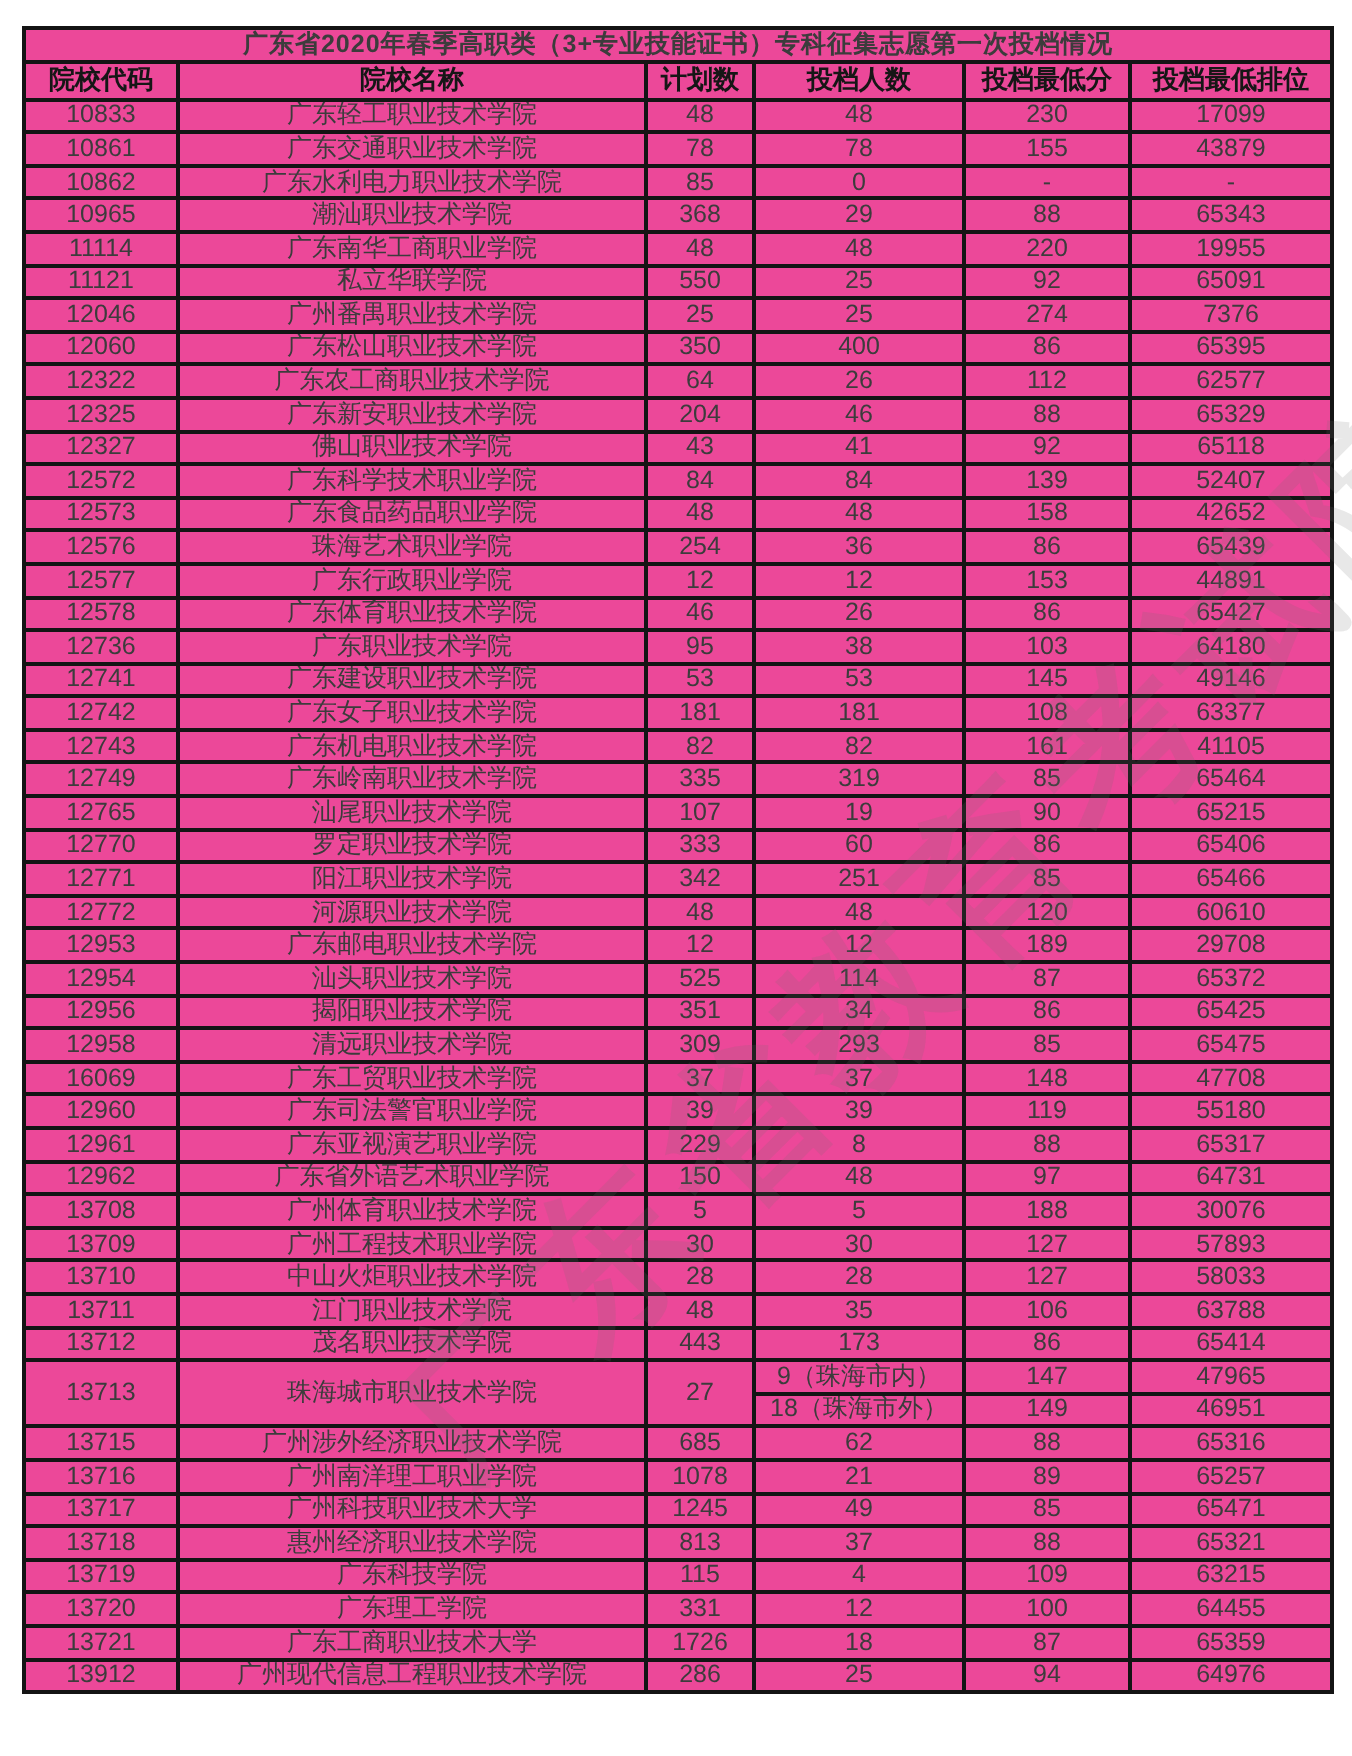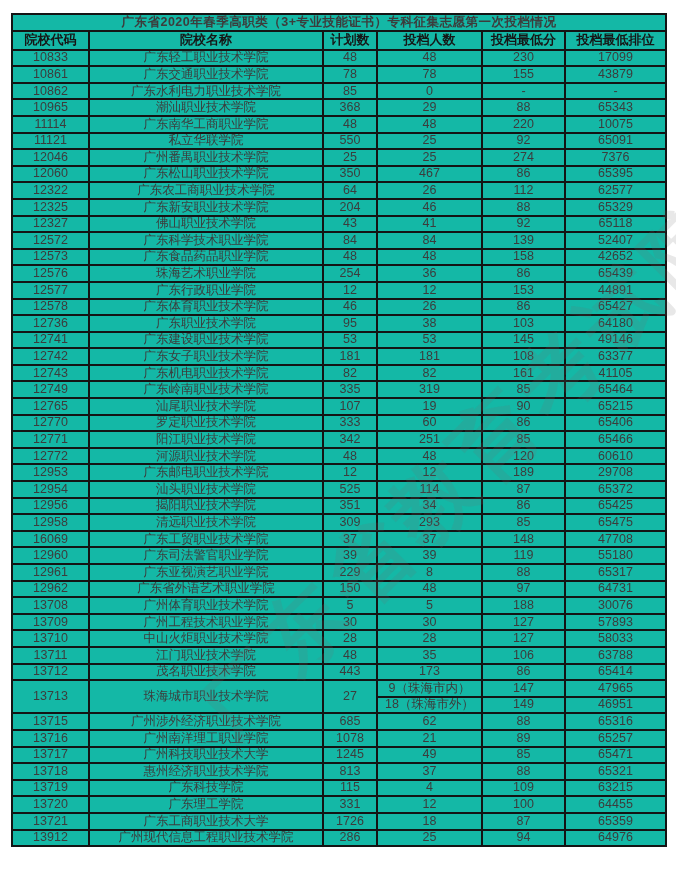--- a/index.html
+++ b/index.html
@@ -19,21 +19,21 @@
     inset: 0;
     background: #ffffff;
   }
   table.tbl {
     position: absolute;
     left: 11px;
     top: 13px;
     width: 654px;
     border-collapse: collapse;
     table-layout: fixed;
-    background: #14b8a6;
+    background: #ec4899;
   }
   table.tbl td, table.tbl th {
     border: 2px solid #141414;
     padding: 0;
     text-align: center;
     vertical-align: middle;
     color: #3c3c3c;
     font-size: 12.5px;
     line-height: 1.05;
     height: 14.6px;
@@ -133,21 +133,21 @@
           <td>29</td>
           <td>88</td>
           <td>65343</td>
         </tr>
         <tr>
           <td>11114</td>
           <td>广东南华工商职业学院</td>
           <td>48</td>
           <td>48</td>
           <td>220</td>
-          <td>10075</td>
+          <td>19955</td>
         </tr>
         <tr>
           <td>11121</td>
           <td>私立华联学院</td>
           <td>550</td>
           <td>25</td>
           <td>92</td>
           <td>65091</td>
         </tr>
         <tr>
@@ -155,21 +155,21 @@
           <td>广州番禺职业技术学院</td>
           <td>25</td>
           <td>25</td>
           <td>274</td>
           <td>7376</td>
         </tr>
         <tr>
           <td>12060</td>
           <td>广东松山职业技术学院</td>
           <td>350</td>
-          <td>467</td>
+          <td>400</td>
           <td>86</td>
           <td>65395</td>
         </tr>
         <tr>
           <td>12322</td>
           <td>广东农工商职业技术学院</td>
           <td>64</td>
           <td>26</td>
           <td>112</td>
           <td>62577</td>

